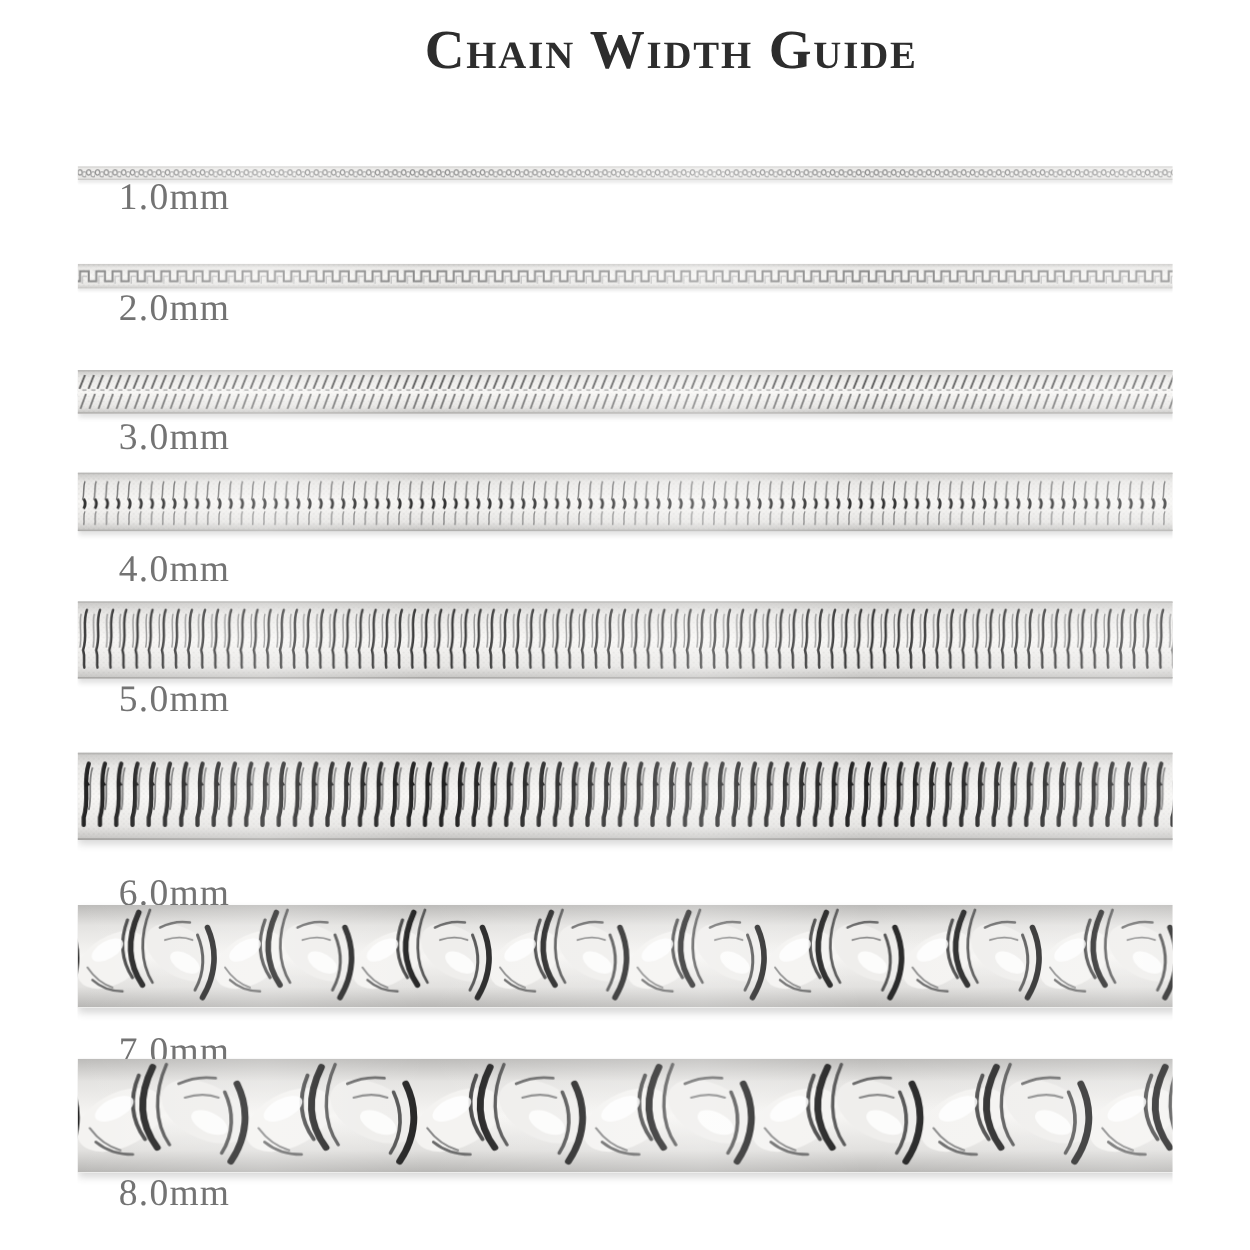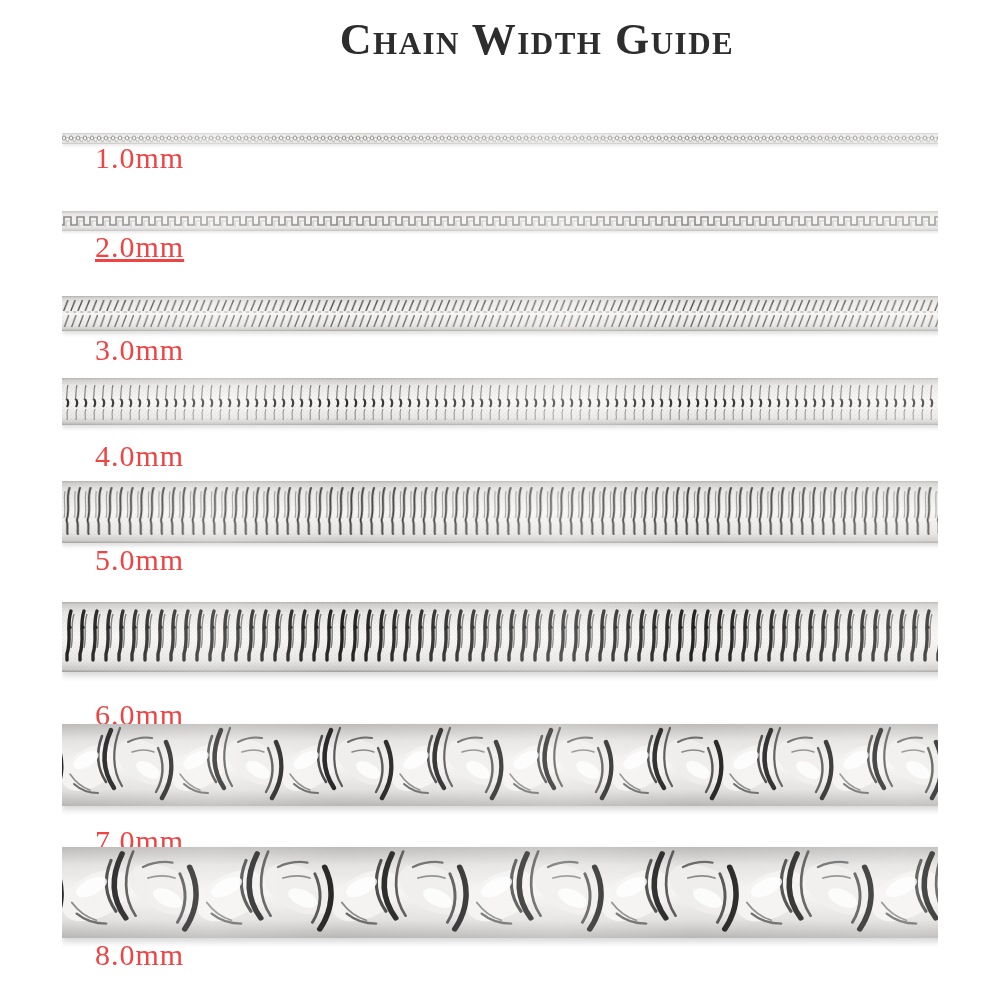--- a/index.html
+++ b/index.html
@@ -14,24 +14,24 @@
     text-align:center;font-variant:small-caps;font-weight:600;
     font-size:44px;letter-spacing:1.5px;color:#2d2d2d;
   }
   .chain-wrap{position:absolute;left:0;width:1000px;font-size:0;line-height:0;}
   .chain-wrap svg{display:block;}
   .sh-light{box-shadow:0 2px 2px rgba(60,60,60,.10);}
   .sh-med{box-shadow:0 3px 4px rgba(60,60,60,.16);}
   .sh-big{box-shadow:0 4px 6px rgba(60,60,60,.20);}
   .size-label{
     position:absolute;left:33px;margin:0;
-    font-size:30px;letter-spacing:1px;color:#ef4444;line-height:1;
+    font-size:30px;letter-spacing:1px;color:#737373;line-height:1;
   }
   .c1{top:133px;} .l1{top:143px;}
-  .c2{top:211px;} .l2{top:232px;text-decoration:underline;}
+  .c2{top:211px;} .l2{top:232px;}
   .c3{top:296px;} .l3{top:335px;text-align:center;}
   .c4{top:378px;} .l4{top:441px;}
   .c5{top:481px;} .l5{top:545px;text-align:center;}
   .c6{top:602px;} .l6{top:700px;}
   .c7{top:724px;} .l7{top:782px;margin-top:44px;}
   .c8{top:847px;} .l8{top:940px;}
 </style>
 </head>
 <body>
 

